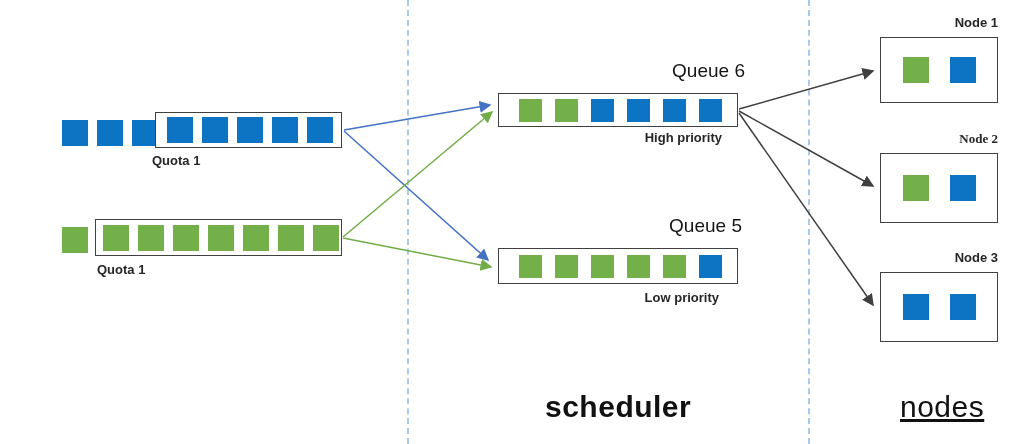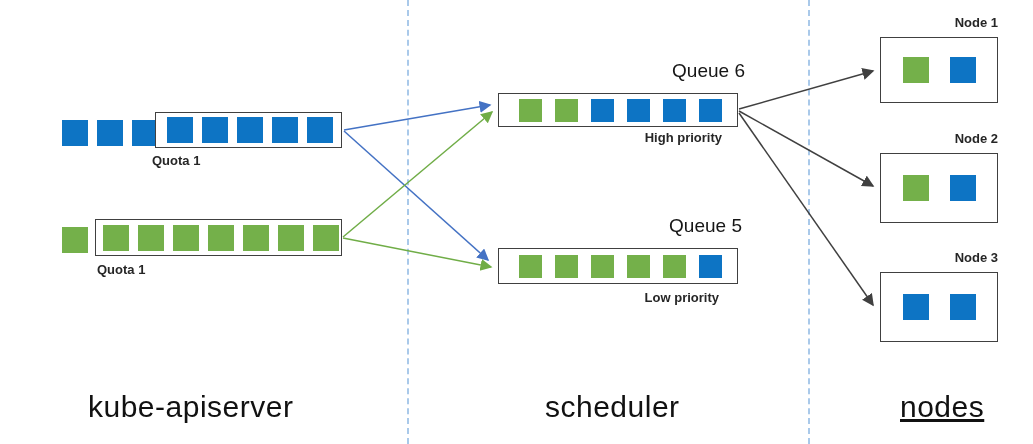--- a/index.html
+++ b/index.html
@@ -84,21 +84,21 @@
       <span class="pod" style="background: rgb(13, 116, 196);"></span>
     </div>
   <div class="small-label" style="right:314px;top:290px;padding-left:20px;">Low priority</div>
 
   <div class="small-label" style="right:35px;top:15px;">Node 1</div>
   <div class="node-box" style="left:880px;top:37px;width:118px;height:66px;">
       <span class="pod" style="background: rgb(116, 176, 74);"></span>
       <span class="pod" style="background: rgb(13, 116, 196);"></span>
     </div>
 
-  <div class="small-label" style="right:35px;top:131px;">Node 2</div>
+  <div class="small-label" style="right:35px;top:131px;font-family:Liberation Serif, serif;">Node 2</div>
   <div class="node-box" style="left:880px;top:153px;width:118px;height:70px;">
       <span class="pod" style="background: rgb(116, 176, 74);"></span>
       <span class="pod" style="background: rgb(13, 116, 196);"></span>
     </div>
 
   <div class="small-label" style="right:35px;top:250px;">Node 3</div>
   <div class="node-box" style="left:880px;top:272px;width:118px;height:70px;">
       <span class="pod" style="background: rgb(13, 116, 196);"></span>
       <span class="pod" style="background: rgb(13, 116, 196);"></span>
     </div>
@@ -117,17 +117,16 @@
     </defs>
     <line x1="344" y1="130" x2="490" y2="105" stroke="#4472c4" stroke-width="1.5" marker-end="url(#ah-blue)"></line>
     <line x1="344" y1="131" x2="488" y2="260" stroke="#4472c4" stroke-width="1.5" marker-end="url(#ah-blue)"></line>
     <line x1="343" y1="237" x2="492" y2="112" stroke="#70ad47" stroke-width="1.5" marker-end="url(#ah-green)"></line>
     <line x1="343" y1="238" x2="491" y2="267" stroke="#70ad47" stroke-width="1.5" marker-end="url(#ah-green)"></line>
     <line x1="739" y1="109" x2="873" y2="71" stroke="#404040" stroke-width="1.5" marker-end="url(#ah-black)"></line>
     <line x1="739" y1="111" x2="873" y2="186" stroke="#404040" stroke-width="1.5" marker-end="url(#ah-black)"></line>
     <line x1="739" y1="113" x2="873" y2="305" stroke="#404040" stroke-width="1.5" marker-end="url(#ah-black)"></line>
   </svg>
 
-  <div class="section-label" style="left:88px;top:390px;">kube-apiserver</div>
-  <div class="section-label" style="left:545px;top:390px;">scheduler</div>
+  <div class="section-label" style="left:545px;top:390px;font-weight:bold;">scheduler</div>
   <div class="section-label" style="left:900px;top:390px;text-decoration:underline;">nodes</div>
 
 </div>
 
 </body></html>

